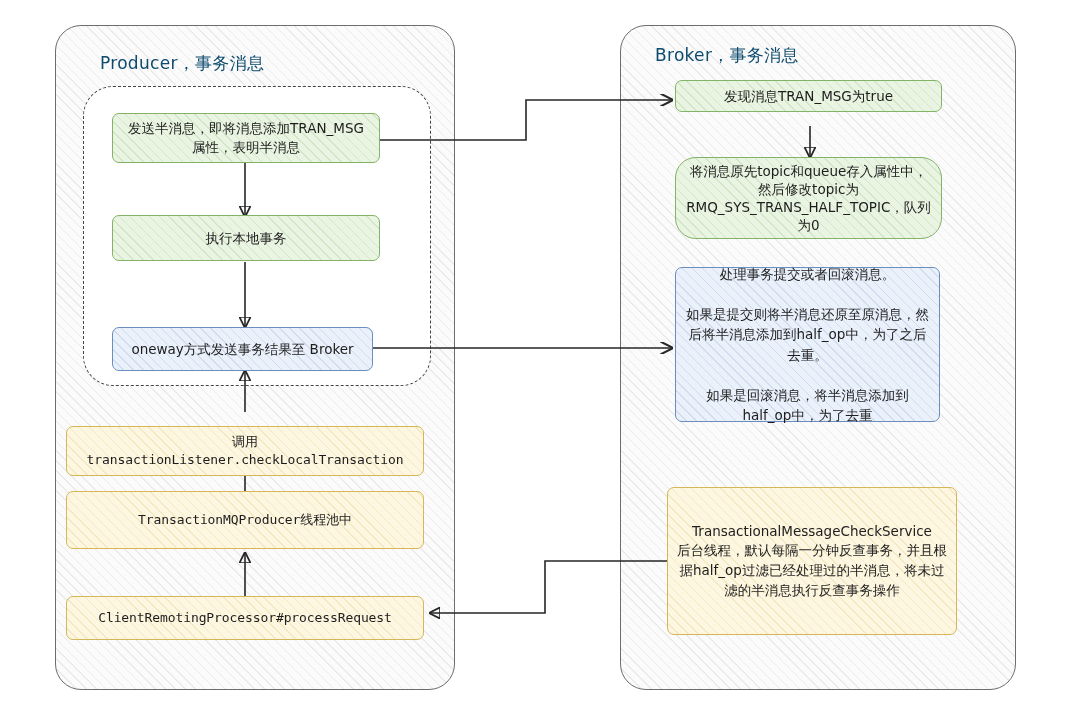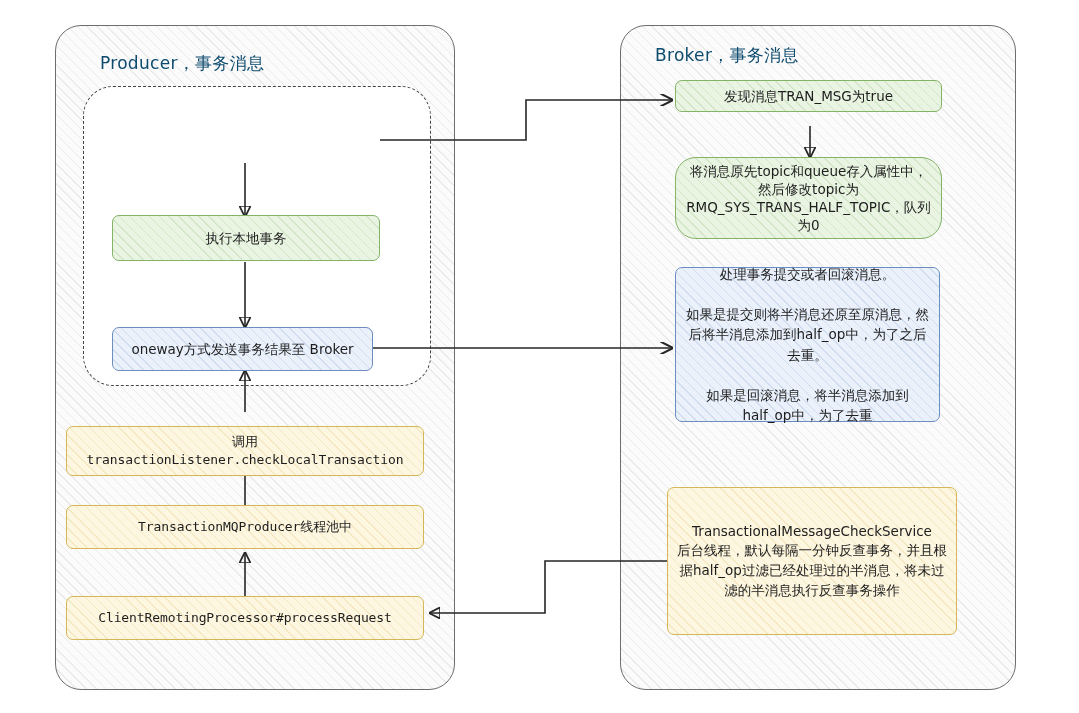--- a/index.html
+++ b/index.html
@@ -154,29 +154,30 @@
 
     <path d="M 672 561 L 545 561 L 545 613 L 430 613" marker-end="url(#arrow)"></path>
 
     <path d="M 245 596 L 245 553" marker-end="url(#arrow)"></path>
 
     <path d="M 245 505 L 245 462" marker-end="url(#arrow)"></path>
 
     <path d="M 245 412 L 245 371" marker-end="url(#arrow)"></path>
   </svg>
 
+  <div class="node green cjk" style="left:112px; top:113px; width:268px; height:50px;">发送半消息，即将消息添加TRAN_MSG 属性，表明半消息</div>
 
   <div class="node green cjk" style="left:112px; top:215px; width:268px; height:46px;">执行本地事务</div>
 
   <div class="node blue cjk" style="left:112px; top:327px; width:261px; height:44px; font-family:'DejaVu Sans','Liberation Sans',sans-serif;">oneway方式发送事务结果至 Broker</div>
 
   <div class="node yellow mono" style="left:66px; top:412px; width:358px; height:50px;margin-top:14px;">调用
 transactionListener.checkLocalTransaction</div>
 
-  <div class="node yellow mono" style="left:66px; top:505px; width:358px; height:44px;">TransactionMQProducer线程池中</div>
+  <div class="node yellow mono" style="left:66px; top:491px; width:358px; height:58px;">TransactionMQProducer线程池中</div>
 
   <div class="node yellow mono" style="left:66px; top:596px; width:358px; height:44px;">ClientRemotingProcessor#processRequest</div>
 
   <div class="node green cjk" style="left:675px; top:80px; width:267px; height:32px;">发现消息TRAN_MSG为true</div>
 
   <div class="node green cjk" style="left:675px; top:157px; width:267px; height:82px; line-height:1.35;border-radius:21px;">将消息原先topic和queue存入属性中，然后修改topic为
 RMQ_SYS_TRANS_HALF_TOPIC，队列为0</div>
 
   <div class="node blue cjk" style="left:675px; top:267px; width:265px; height:155px; line-height:1.5;">处理事务提交或者回滚消息。
 

